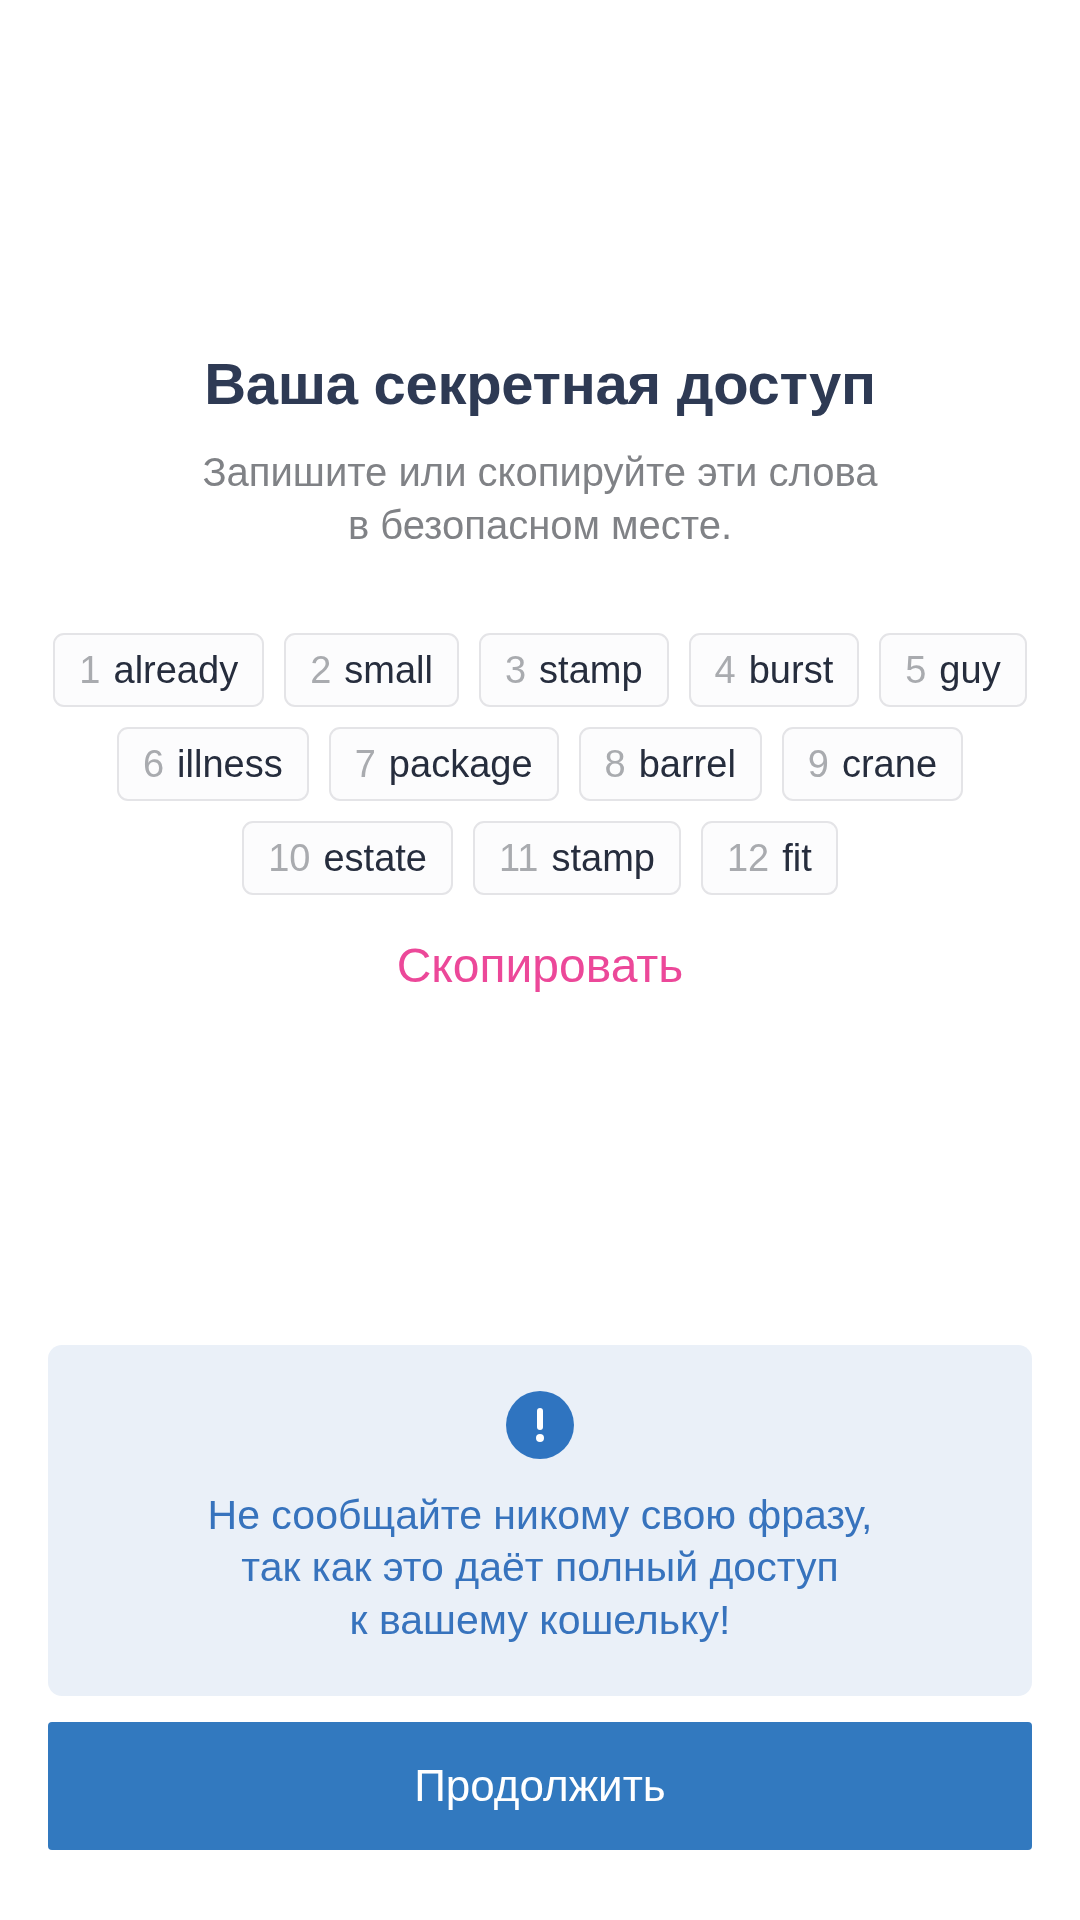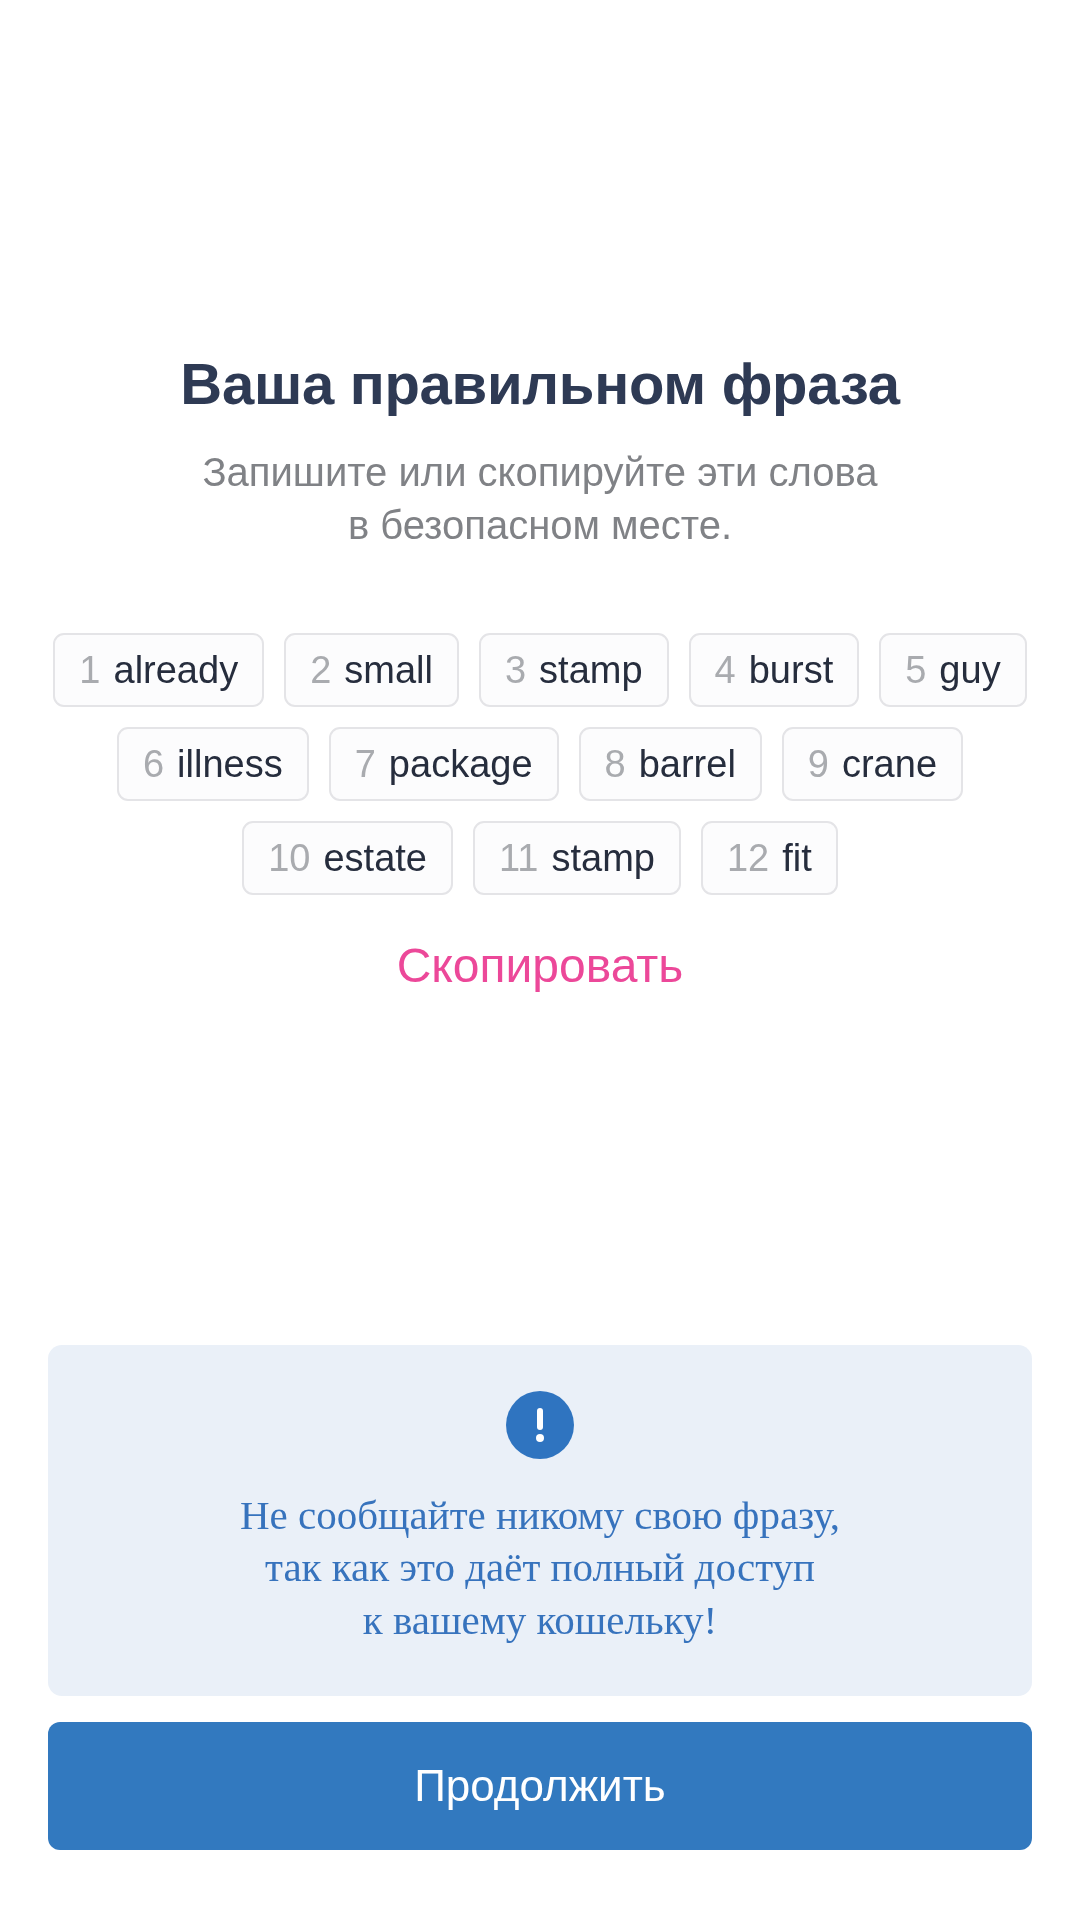--- a/index.html
+++ b/index.html
@@ -110,21 +110,20 @@
     position: absolute;
     left: 48px;
     right: 48px;
     top: 1345px;
     background: #eaf0f8;
     border-radius: 14px;
     padding: 46px 40px 50px;
     display: flex;
     flex-direction: column;
     align-items: center;
-    font-family: Liberation Serif, serif;
   }
 
   .warning-icon {
     width: 68px;
     height: 68px;
     border-radius: 50%;
     background: #2f74c0;
     display: flex;
     align-items: center;
     justify-content: center;
@@ -144,38 +143,38 @@
 
   
   .primary-button {
     position: absolute;
     left: 48px;
     right: 48px;
     top: 1722px;
     height: 128px;
     background: #3279bf;
     border: none;
-    border-radius: 12px;
+    border-radius: 4px;
     color: #ffffff;
     font-size: 44px;
     font-family: inherit;
     font-weight: 400;
     cursor: pointer;
     display: flex;
     align-items: center;
     justify-content: center;
   }
 </style>
 </head>
 <body>
 
 <div class="screen">
 
   <div class="header-block">
-    <h1 class="page-title">Ваша правильном фраза</h1>
+    <h1 class="page-title">Ваша секретная доступ</h1>
 
     <div class="subtitle">
       <span class="subtitle-line">Запишите или скопируйте эти слова</span>
       <span class="subtitle-line">в безопасном месте.</span>
     </div>
   </div>
 
   <div class="words-wrap" id="words-wrap">
       <div class="word-chip">
         <span class="word-index">1</span>

